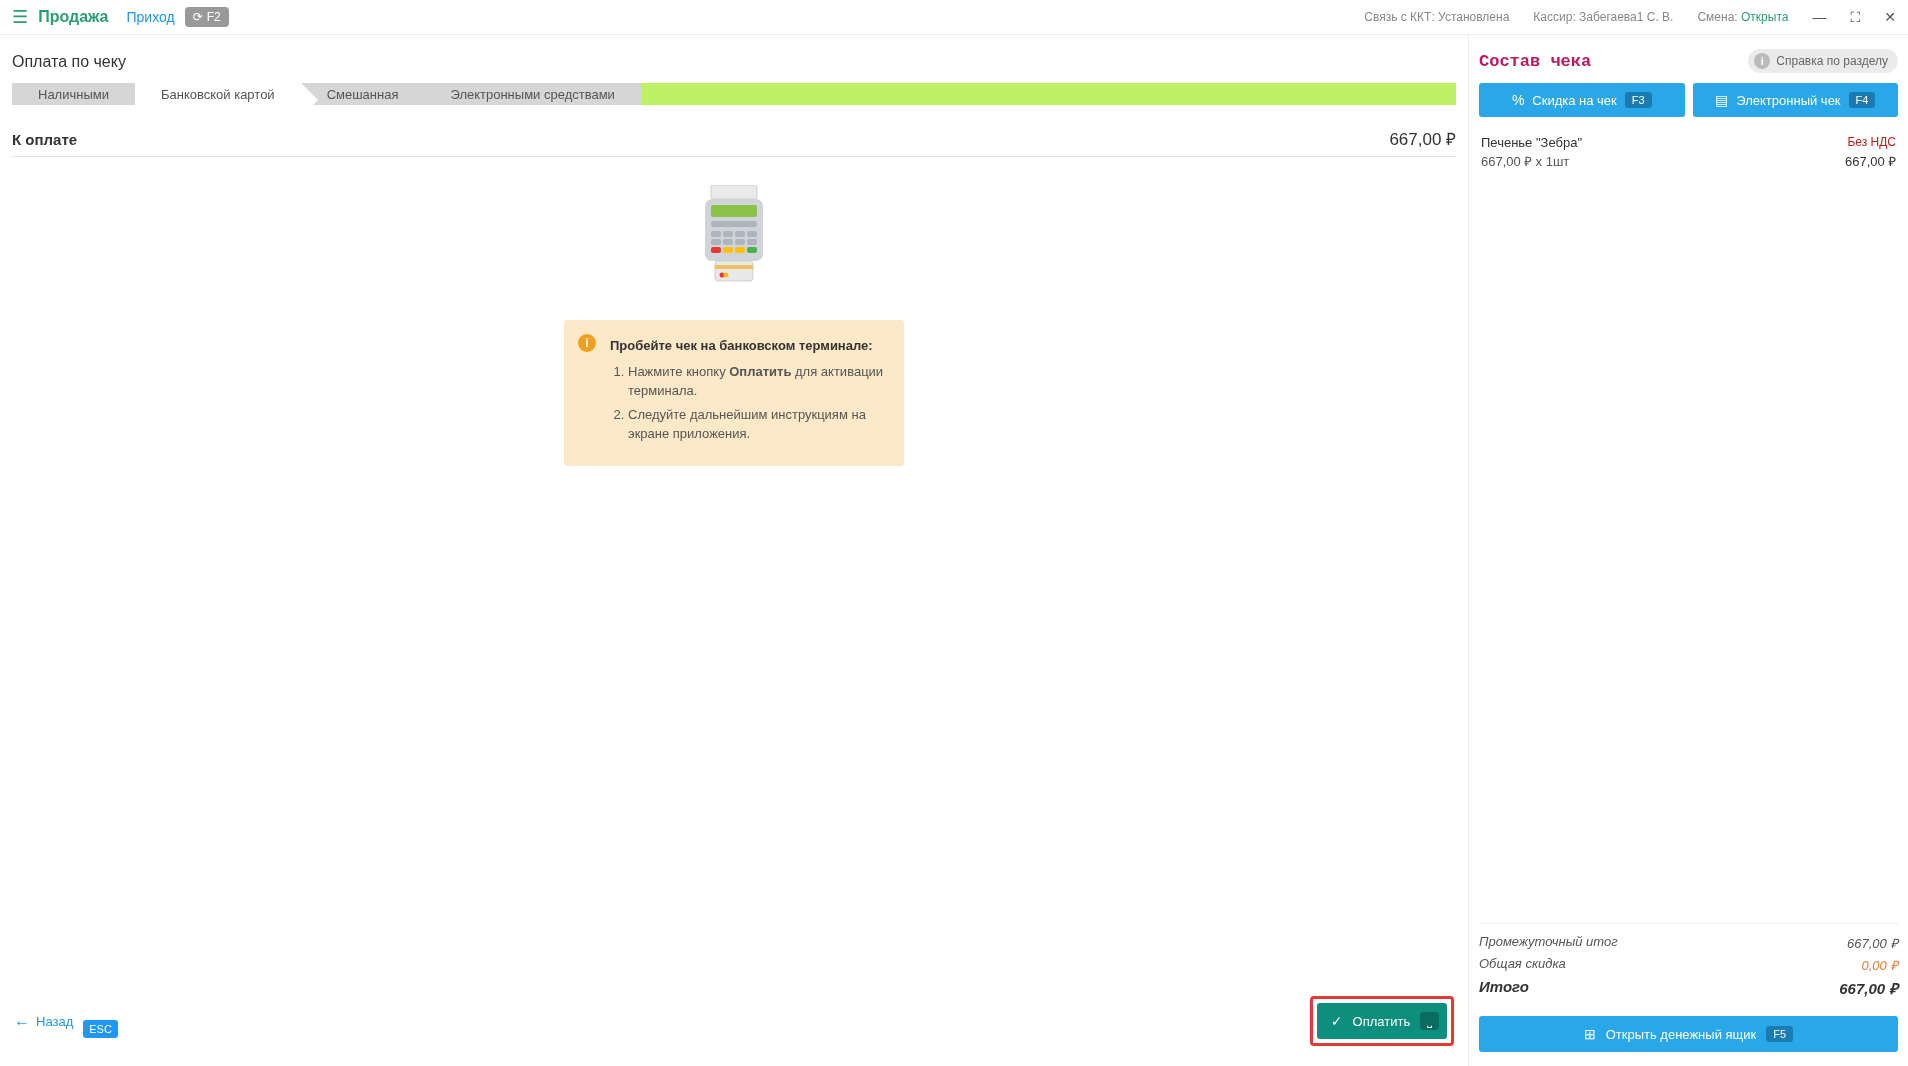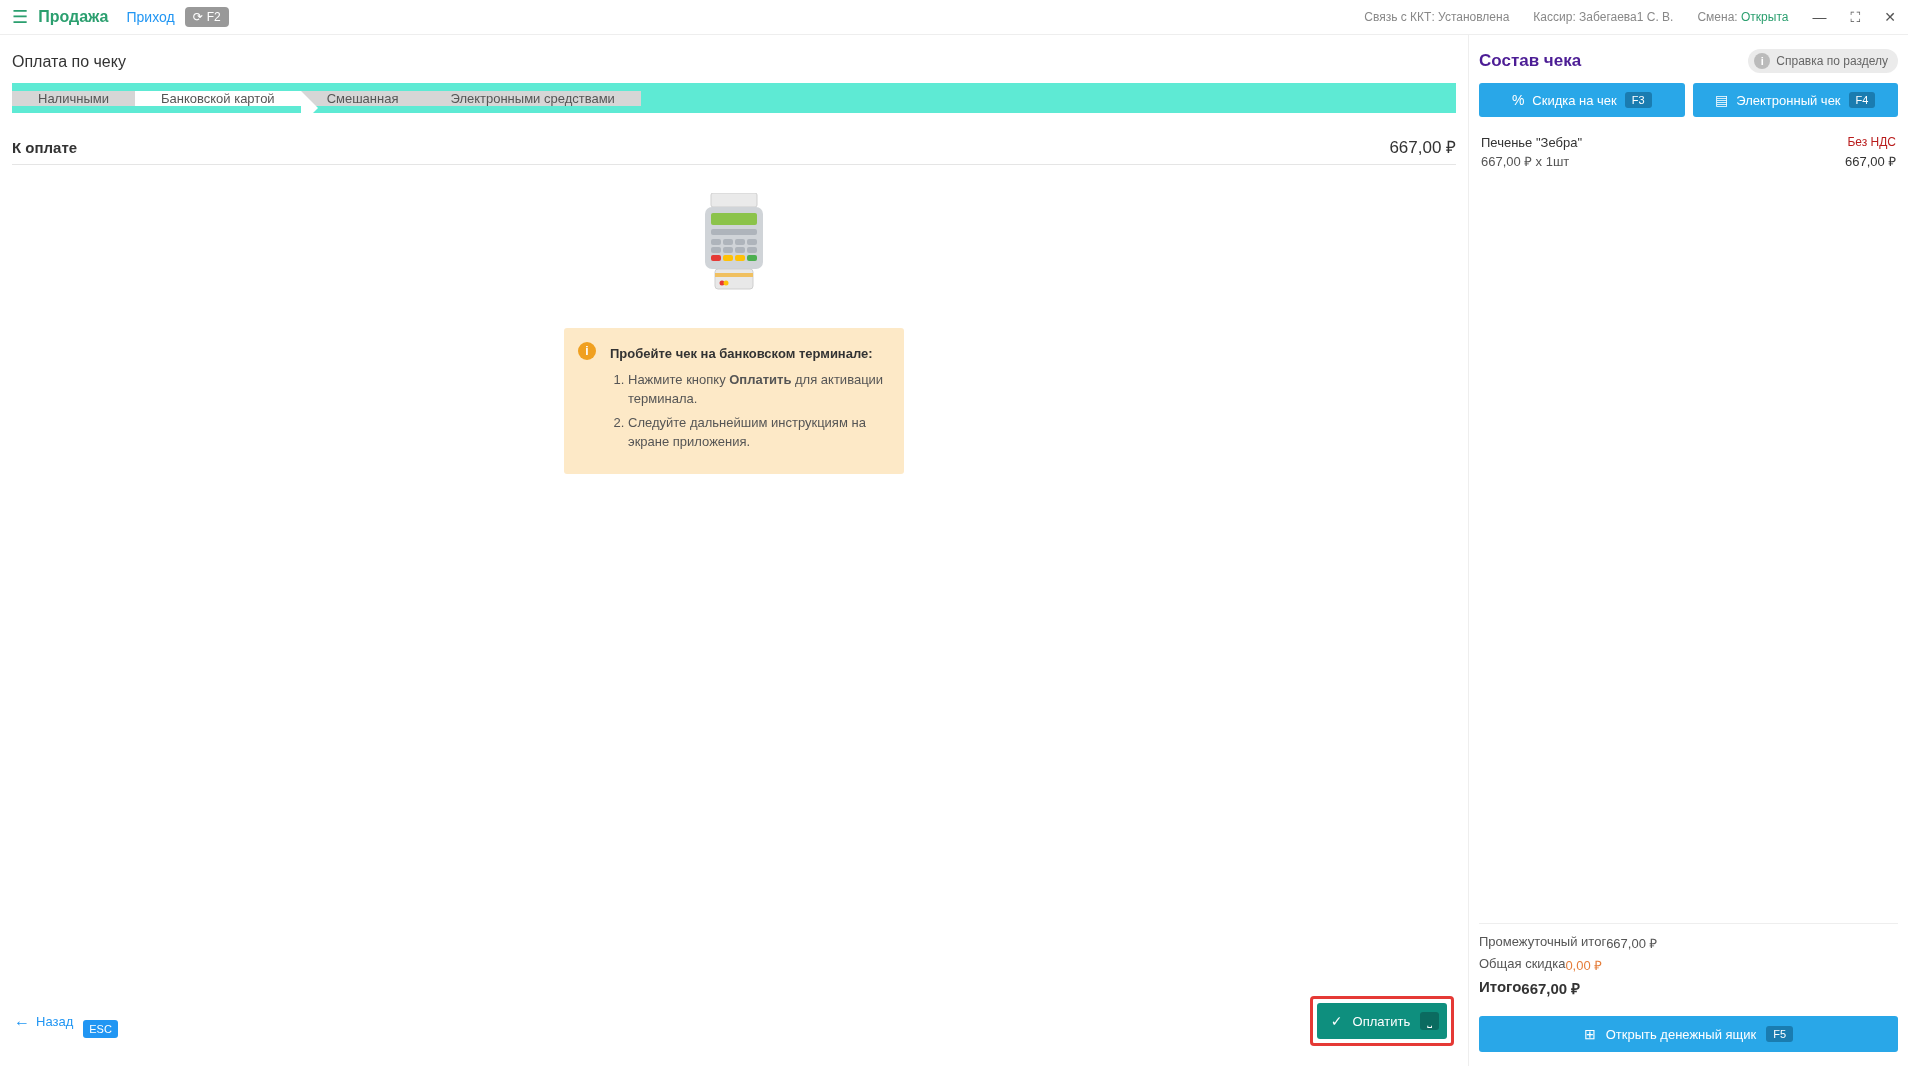--- a/index.html
+++ b/index.html
@@ -13,21 +13,21 @@
 .topbar .spacer { flex: 1; }
 .topbar .status-item { color: #888; font-size: 12px; margin-left: 14px; }
 .topbar .status-item .on { color: #2b9f6f; }
 .topbar .win-ctrl { margin-left: 14px; color: #555; cursor: pointer; font-size: 14px; }
 
 .content { display: flex; flex: 1; min-height: 0; }
 .main { flex: 1; display: flex; flex-direction: column; padding: 0; }
 .main-inner { flex: 1; padding: 10px 12px 0 12px; display: flex; flex-direction: column; }
 
 .page-title { font-size: 16px; color: #333; margin: 8px 0 12px 0; font-weight: 500; }
-.tabs { display: flex; background: #5eead4; height: 30px; align-items: center; }
+.tabs { display: flex; background: #bef264; height: 22px; }
 .tab { padding: 0 26px; display: flex; align-items: center; font-size: 13px; color: #555; background: #d6d6d6; position: relative; cursor: pointer; }
 .tab.active { background: #fff; }
 .tab.active::after { content: ""; position: absolute; right: -17px; top: 0; border-left: 17px solid #fff; border-top: 17px solid transparent; border-bottom: 17px solid transparent; z-index: 1; }
 
 .pay-row { display: flex; justify-content: space-between; align-items: baseline; margin: 22px 0 6px 0; }
 .pay-row .label { font-weight: 600; font-size: 15px; }
 .pay-row .amount { font-size: 17px; font-weight: 500; }
 .divider { border: none; border-top: 1px solid #e5e5e5; }
 
 .terminal-illustration { margin: 28px auto 20px auto; width: 90px; text-align: center; }
@@ -45,40 +45,40 @@
 .back-btn .arrow { font-size: 16px; }
 .esc-badge { background: #2196f3; color: #fff; font-size: 11px; padding: 3px 6px; border-radius: 3px; margin-left: 4px; margin-top: 16px; }
 .pay-button-wrap { border: 3px solid #e53935; border-radius: 4px; padding: 4px; }
 .pay-button { background: #0e8f7e; color: #fff; border: none; border-radius: 3px; padding: 0 8px 0 14px; height: 36px; display: inline-flex; align-items: center; gap: 10px; font-size: 13px; cursor: pointer; }
 .pay-button .key { background: #0b6b60; border-radius: 3px; padding: 2px 7px; font-size: 12px; }
 .pay-button .chk { font-size: 14px; }
 
 
 .sidebar { width: 440px; border-left: 1px solid #eee; display: flex; flex-direction: column; padding: 14px 10px; }
 .sidebar .sb-header { display: flex; align-items: center; justify-content: space-between; margin-bottom: 10px; }
-.sb-title { font-size: 17px; font-weight: 600; color: #4c1d95; }
+.sb-title { font-size: 17px; font-weight: 600; color: #be185d; font-family: Liberation Mono, monospace; }
 .help-btn { background: #ebebeb; color: #666; font-size: 12px; padding: 4px 10px 4px 6px; border-radius: 12px; display: inline-flex; align-items: center; gap: 6px; cursor: pointer; }
 .help-btn .hi { background: #bbb; color: #fff; width: 16px; height: 16px; border-radius: 50%; display: inline-flex; align-items: center; justify-content: center; font-size: 11px; font-weight: bold; }
 
 .sb-btn-row { display: flex; gap: 8px; margin-bottom: 12px; }
 .sb-btn { flex: 1; background: #29a7e8; color: #fff; height: 34px; border: none; border-radius: 3px; display: inline-flex; align-items: center; justify-content: center; gap: 8px; font-size: 13px; cursor: pointer; }
 .sb-btn .key { background: #1a7cb0; border-radius: 3px; padding: 2px 7px; font-size: 11px; }
 .sb-btn .ic { font-size: 14px; }
 
 .receipt-item { padding: 6px 2px; border-bottom: 1px solid transparent; }
 .ri-row1 { display: flex; justify-content: space-between; font-size: 13px; }
 .ri-name { font-weight: 500; }
 .ri-vat { color: #b91c1c; font-size: 12px; }
 .ri-row2 { display: flex; justify-content: space-between; font-size: 13px; margin-top: 2px; }
 .ri-qty { color: #555; }
 .ri-sum { font-weight: 500; }
 
 .sb-flex-spacer { flex: 1; }
 .totals { border-top: 1px solid #eee; padding-top: 10px; }
-.t-row { display: flex; font-size: 13px; margin-bottom: 4px; color: #555; }
+.t-row { display: flex; justify-content: space-between; font-size: 13px; margin-bottom: 4px; color: #555; font-style: italic; }
 .t-row.discount .val { color: #e57d3a; }
 .t-row.grand { font-weight: 600; font-size: 15px; color: #333; margin-top: 2px; }
 
 .drawer-btn-wrap { margin-top: 14px; }
 .drawer-btn { width: 100%; background: #29a7e8; color: #fff; height: 36px; border: none; border-radius: 3px; display: inline-flex; align-items: center; justify-content: center; gap: 10px; font-size: 13px; cursor: pointer; }
 .drawer-btn .key { background: #1a7cb0; border-radius: 3px; padding: 2px 7px; font-size: 11px; }
 .drawer-btn .ic { font-size: 14px; }
 </style>
 </head>
 <body>

